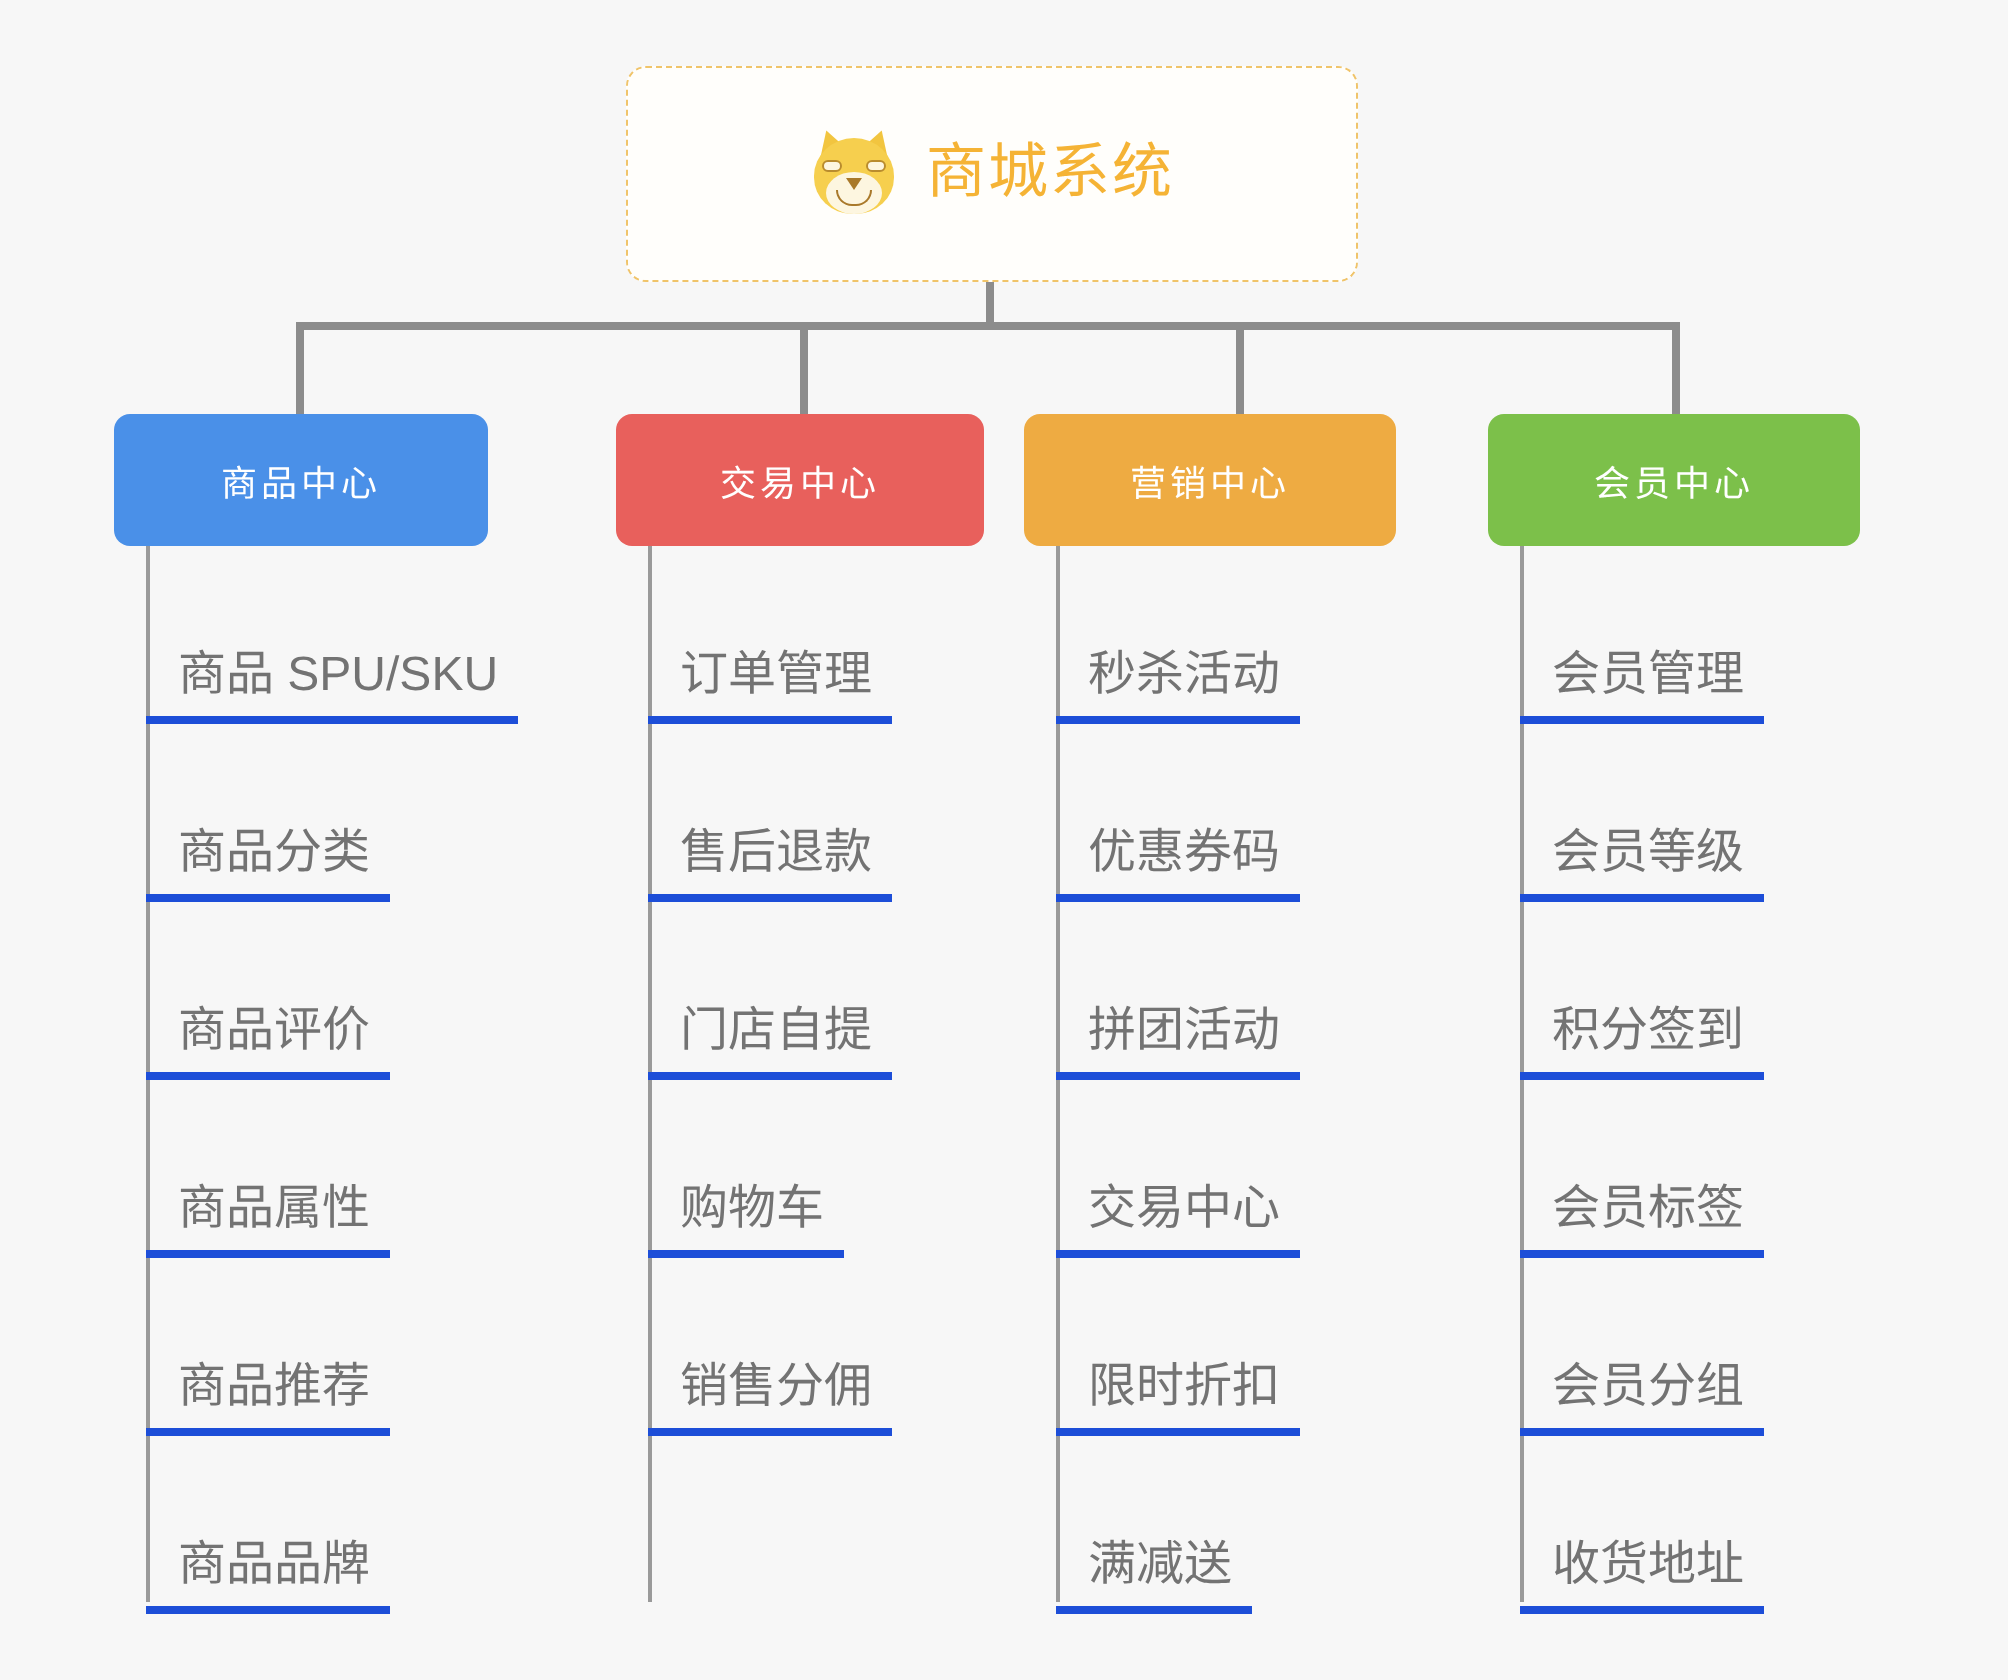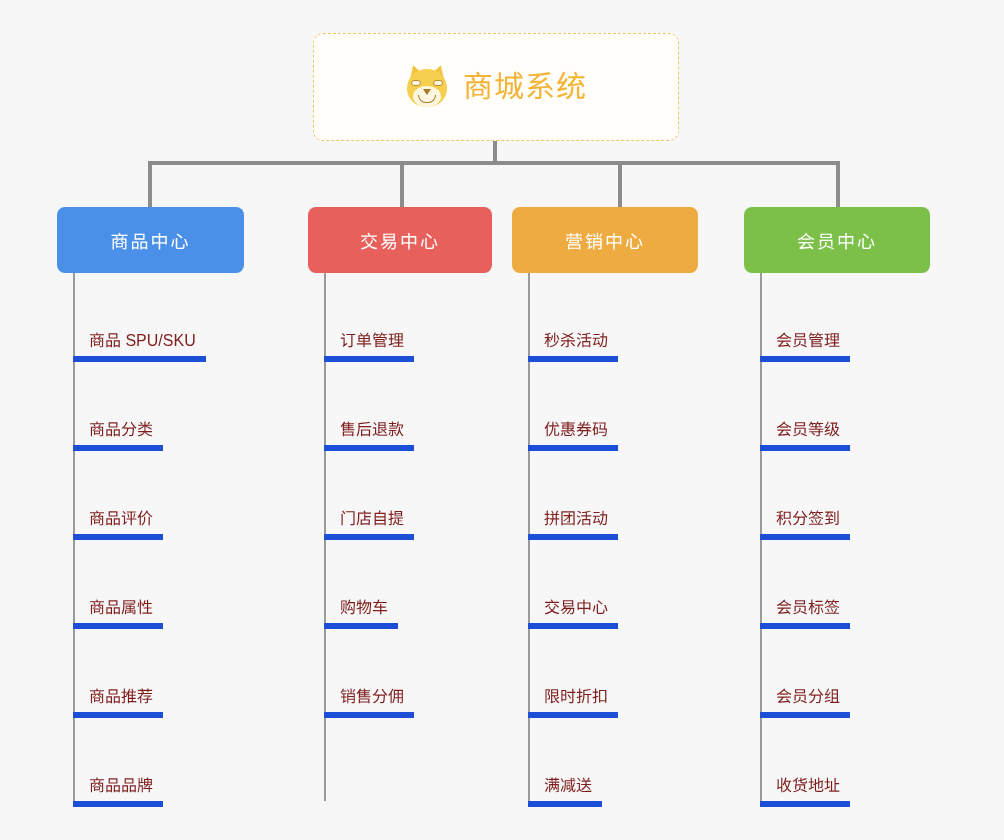--- a/index.html
+++ b/index.html
@@ -146,25 +146,25 @@
   }
   .leaf {
     position: relative;
     height: 89px;
     display: flex;
     align-items: flex-end;
     padding-left: 16px;
     box-sizing: border-box;
   }
   .leaf-label {
-    font-size: 16px;
-    color: #7f1d1d;
+    font-size: 24px;
+    color: #737373;
     line-height: 1.15;
     padding: 0 10px 6px 16px;
-    border-bottom: 6px solid #1d4ed8;
+    border-bottom: 4px solid #1d4ed8;
     white-space: nowrap;
     margin-left: -16px;
   }
 
   
   #branch-0 { left: 57px; }
   #branch-0 .branch-header { width: 187px; background: #4a90e8; }
   #branch-1 { left: 308px; }
   #branch-1 .branch-header { width: 184px; background: #e8605c; }
   #branch-2 { left: 512px; }

